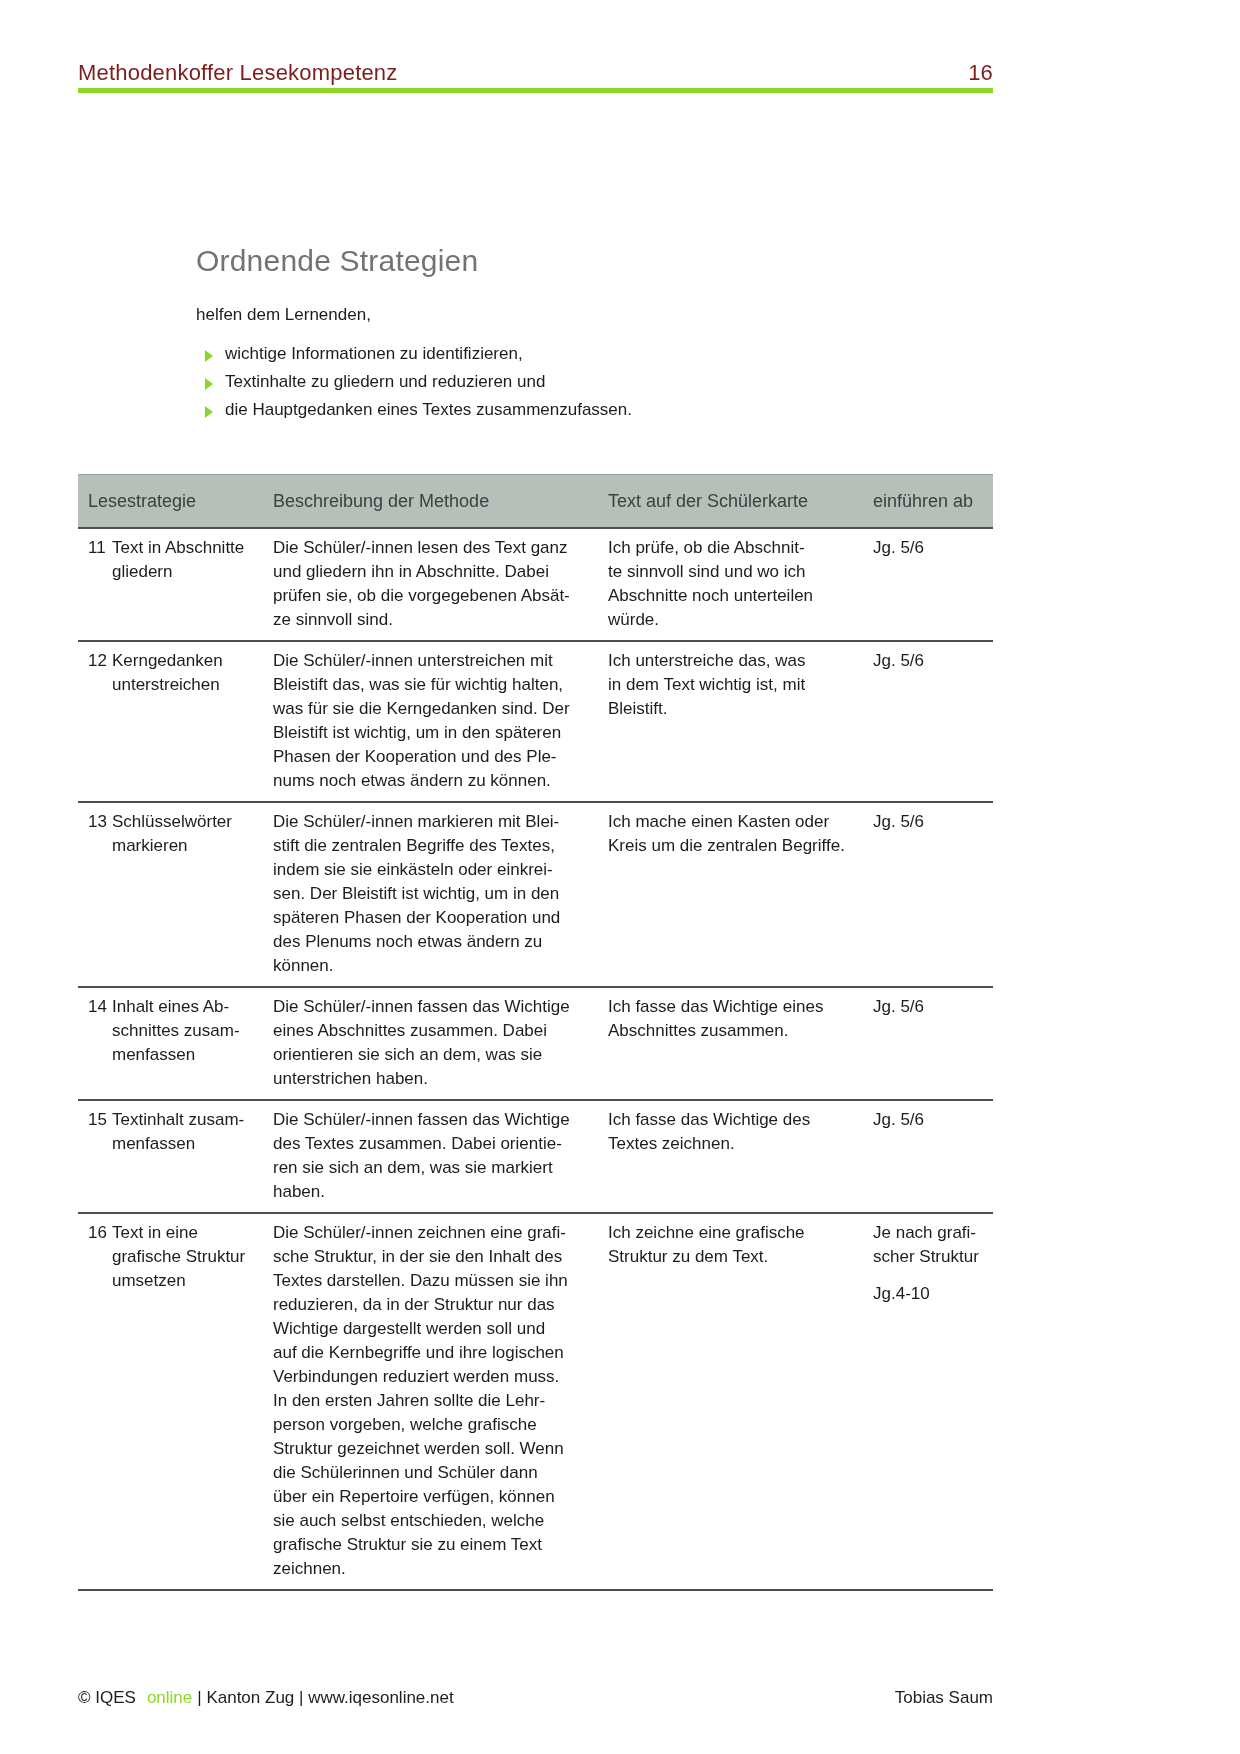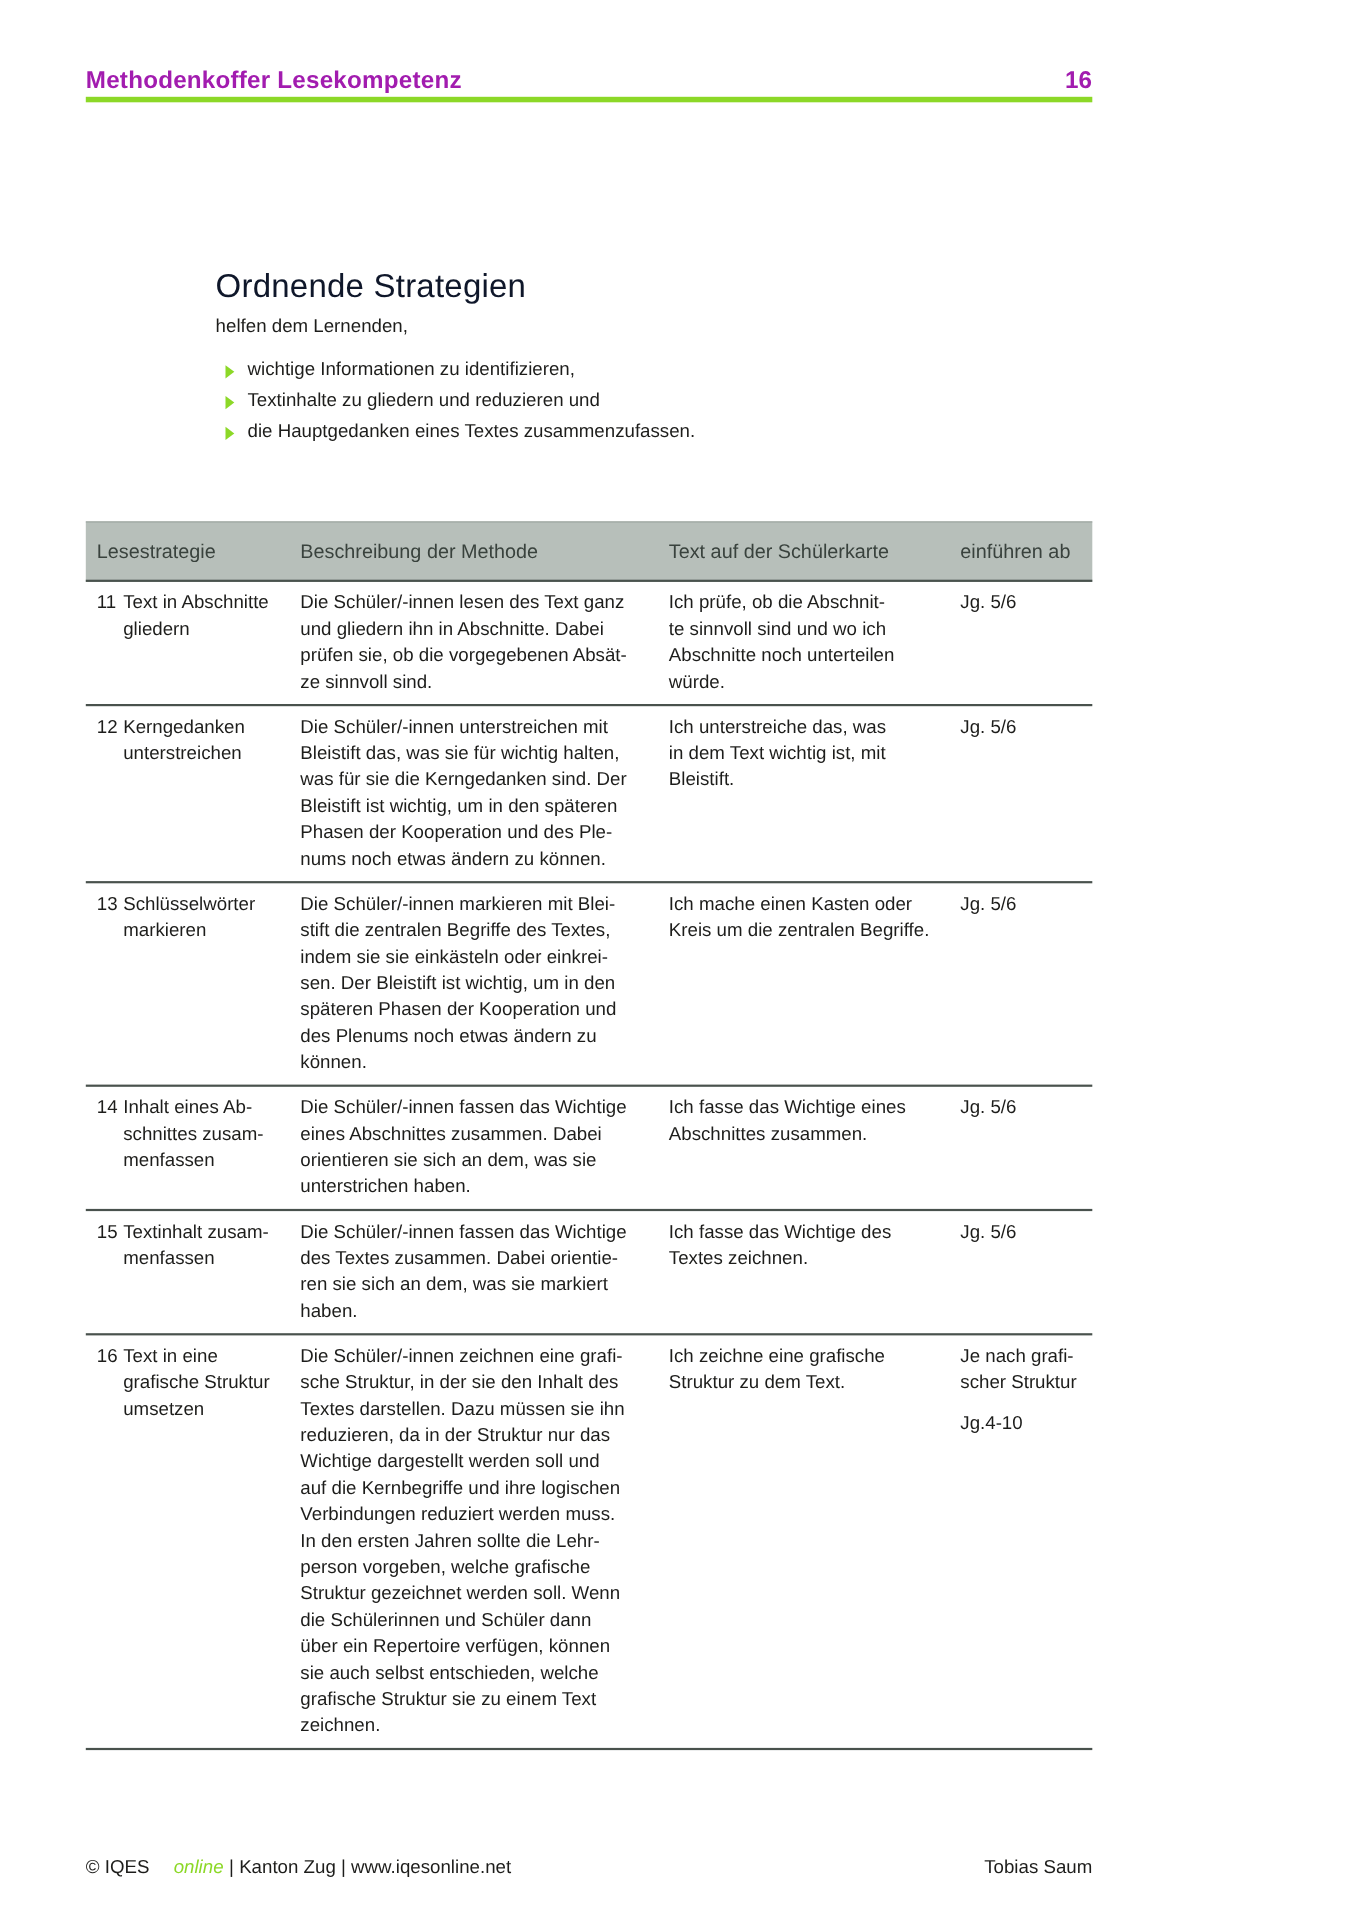--- a/index.html
+++ b/index.html
@@ -10,32 +10,32 @@
     color: #1d1d1b;
     position: relative;
     overflow: hidden;
   }
   .page { position: absolute; inset: 0; background: #fff; }
 
   
   .doc-header {
     position: absolute; left: 78px; top: 60px; width: 915px;
     display: flex; justify-content: space-between; align-items: baseline;
-    color: #a21caf; font-size: 22px; font-weight: 700; letter-spacing: 0.2px;
+    color: #7f1d1d; font-size: 22px; font-weight: 400; letter-spacing: 0.2px;
   }
   .green-rule {
     position: absolute; left: 78px; top: 88px; width: 915px; height: 5px;
     background: #8cd827;
   }
 
   
   .intro { position: absolute; left: 196px; top: 244px; width: 640px; }
   .intro h1 {
-    font-size: 30px; font-weight: 400; color: #0f172a; letter-spacing: 0.2px;
-    margin-bottom: 9px;
+    font-size: 30px; font-weight: 400; color: #737373; letter-spacing: 0.2px;
+    margin-bottom: 27px;
   }
   .intro .lead { font-size: 17px; margin-bottom: 15px; }
   .bullet { display: flex; align-items: center; min-height: 28px; font-size: 17px; }
   .arrow {
     width: 0; height: 0; margin: 4px 12px 0 9px; flex: 0 0 auto;
     border-left: 8px solid #8cd827;
     border-top: 6px solid transparent;
     border-bottom: 6px solid transparent;
   }
 
@@ -73,21 +73,21 @@
   .trow:nth-of-type(5) { min-height: 105px; }
   .trow:nth-of-type(6) { min-height: 105px; }
   .trow:nth-of-type(7) { min-height: 375px; }
 
   
   .footer {
     position: absolute; left: 78px; top: 1688px; width: 915px;
     display: flex; justify-content: space-between;
     font-size: 17px;
   }
-  .brand { color: #8cd827; margin-left: 22px; font-style: italic; }
+  .brand { color: #8cd827; margin-left: 11px; }
   .footer .rest { margin-left: 5px; }
 </style>
 </head>
 <body>
 
 <div class="page">
 
   <div class="doc-header">
     <span>Methodenkoffer Lesekompetenz</span>
     <span>16</span>

